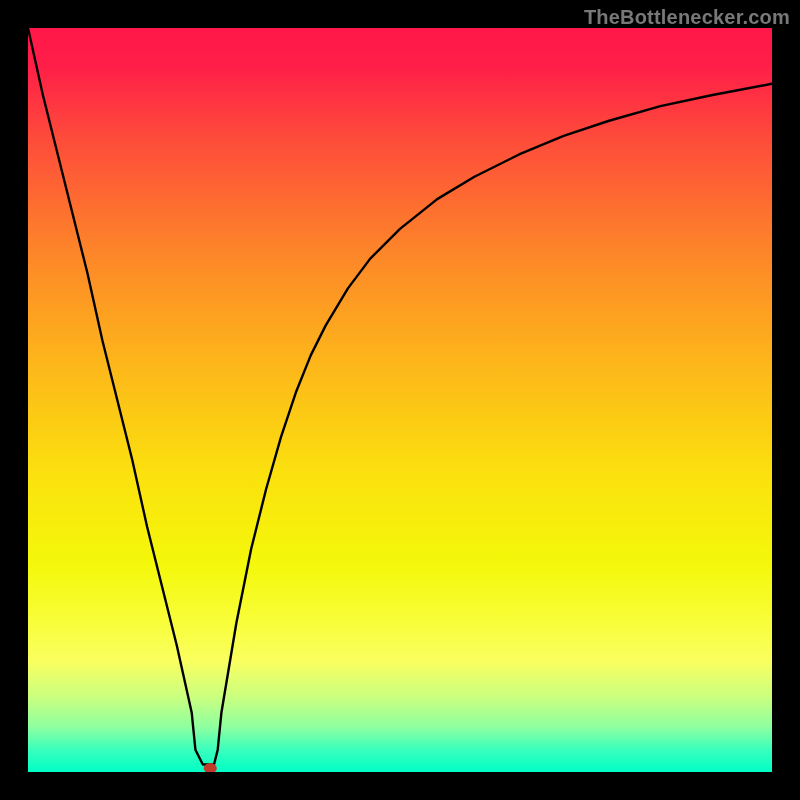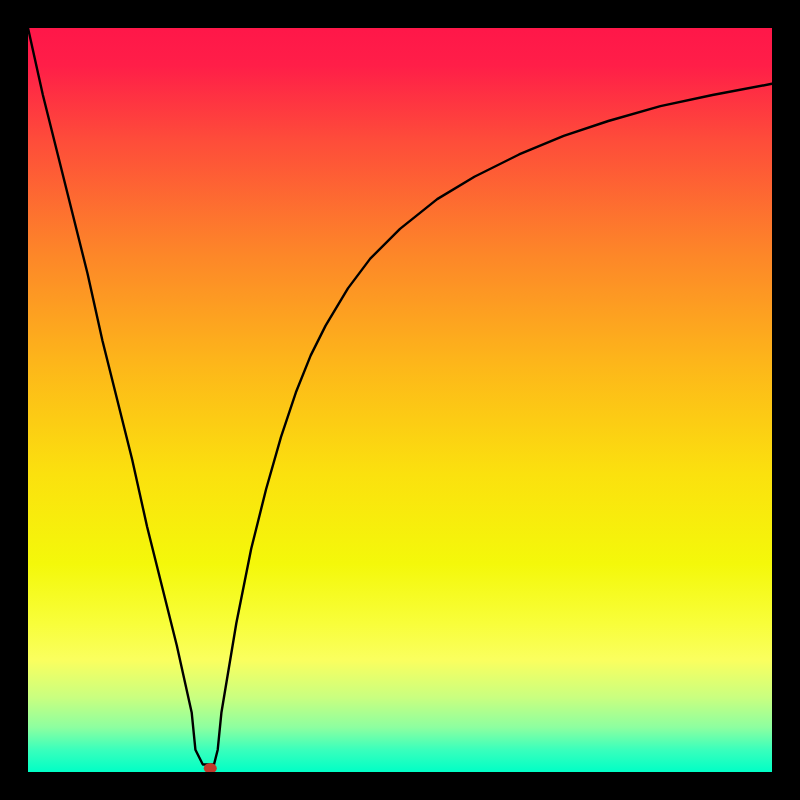--- a/index.html
+++ b/index.html
@@ -52,13 +52,14 @@
           <stop offset="90%" stop-color="#c9ff80"></stop>
           <stop offset="94%" stop-color="#8dffa0"></stop>
           <stop offset="97%" stop-color="#3affbc"></stop>
           <stop offset="100%" stop-color="#00ffc6"></stop>
         </linearGradient>
     </defs>
     <rect x="0" y="0" width="744" height="744" fill="url(#bg-grad)"></rect>
     <path id="curve-path" fill="none" stroke="#000000" stroke-width="2.4" stroke-linejoin="round" stroke-linecap="round" d="M0.00 0.00 L14.88 66.96 L29.76 126.48 L44.64 186.00 L59.52 245.52 L74.40 312.48 L89.28 372.00 L104.16 431.52 L119.04 498.48 L133.92 558.00 L148.80 617.52 L163.68 684.48 L167.40 721.68 L174.84 736.56 L186.00 736.56 L189.72 721.68 L193.44 684.48 L208.32 595.20 L223.20 520.80 L238.08 461.28 L252.96 409.20 L267.84 364.56 L282.72 327.36 L297.60 297.60 L319.92 260.40 L342.24 230.64 L372.00 200.88 L409.20 171.12 L446.40 148.80 L491.04 126.48 L535.68 107.88 L580.32 93.00 L632.40 78.12 L684.48 66.96 L744.00 55.80"></path>
     <ellipse id="marker-dot" rx="6.5" ry="5.2" cx="182.28" cy="740.28" fill="#c0392b"></ellipse>
   </svg>
+  <div class="attribution">TheBottlenecker.com</div>
 </div>
 
 </body></html>

